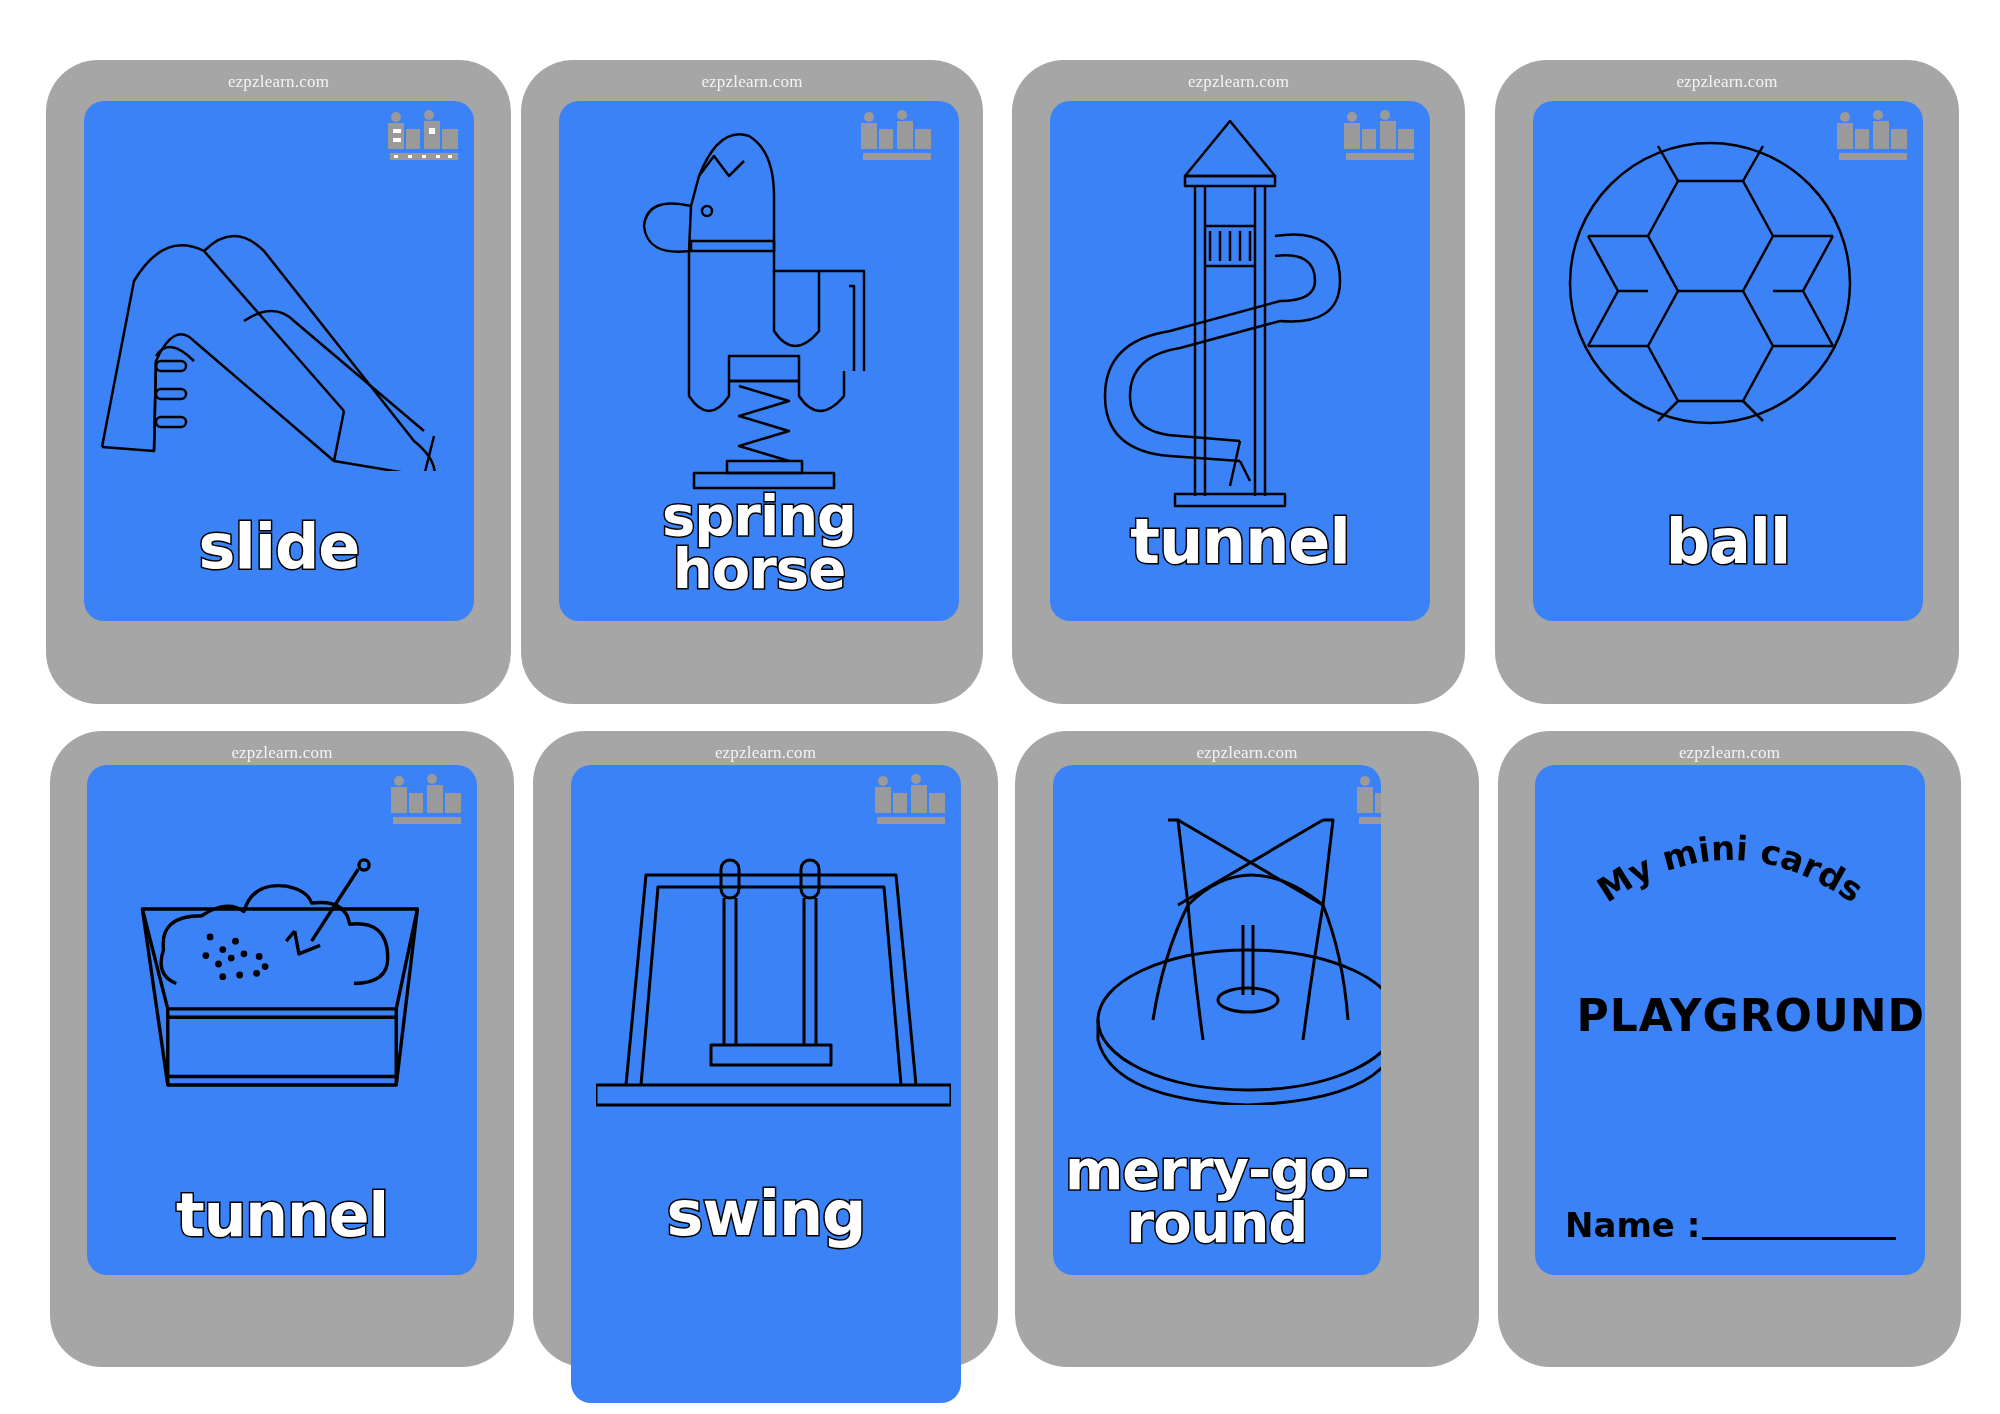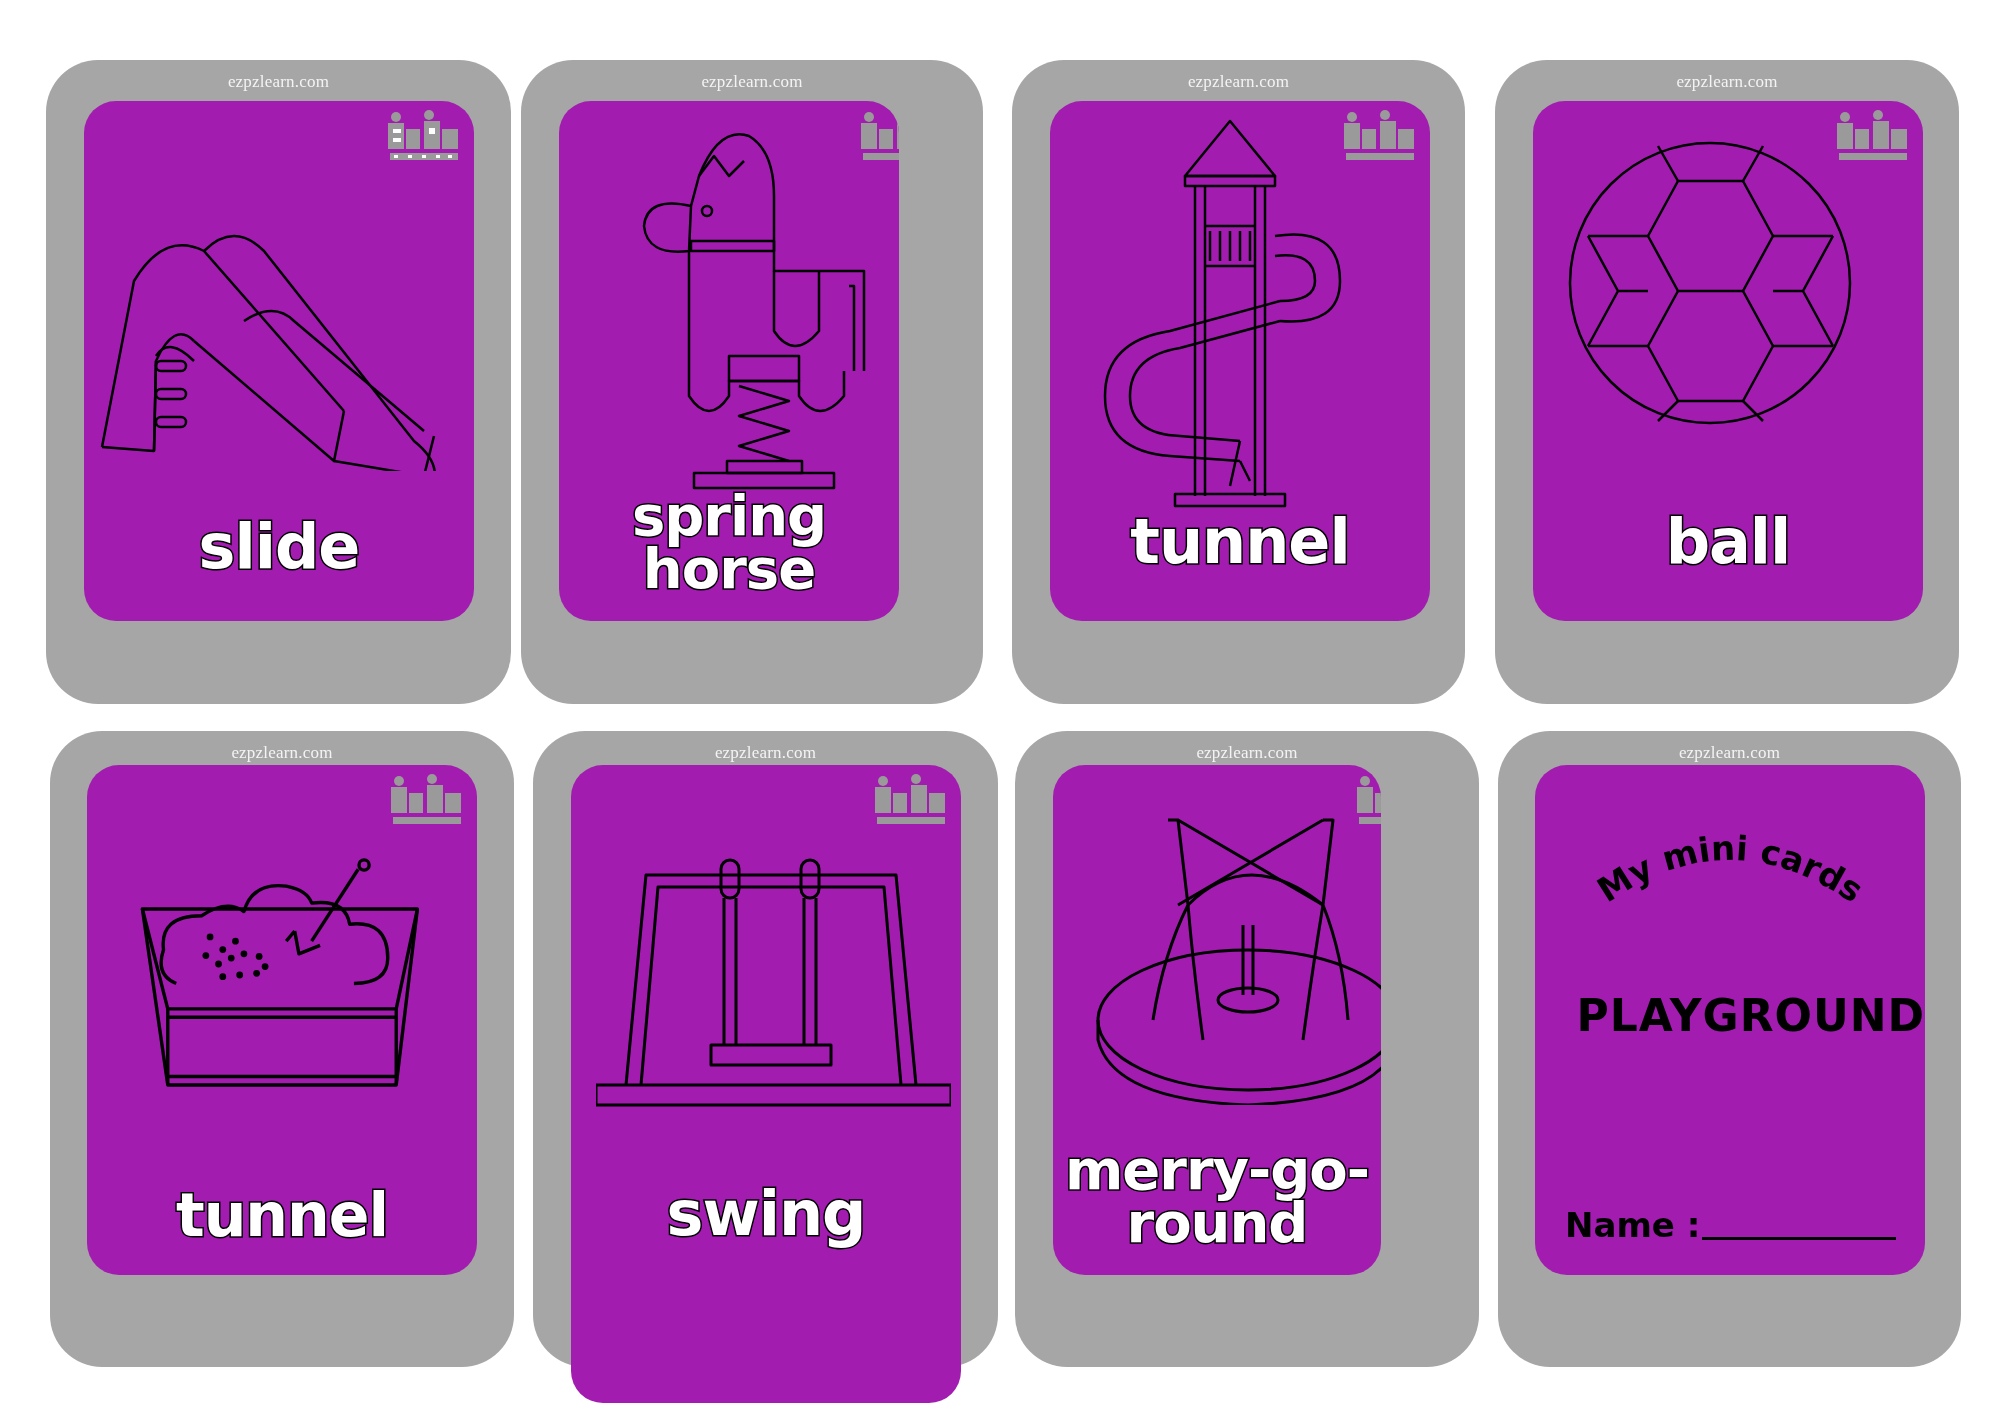--- a/index.html
+++ b/index.html
@@ -1,19 +1,19 @@
 <!DOCTYPE html>
 <html><head>
 <meta charset="utf-8">
 <style>
   html, body { margin:0; padding:0; background:#ffffff; }
   body { width:2000px; height:1414px; position:relative; overflow:hidden; font-family:"DejaVu Sans", sans-serif; }
   .card { position:absolute; background:#a6a6a6; border-radius:52px; }
   .url { position:absolute; left:0; right:0; top:12px; text-align:center; color:#f4f4f4; font-family:Liberation Serif, serif; font-size:17px; letter-spacing:0.2px; }
-  .inner { position:absolute; background:#a21caf; border-radius:32px; overflow:hidden; }
+  .inner { position:absolute; background:#3b82f6; border-radius:20px; overflow:hidden; }
   .logo { position:absolute; width:78px; height:56px; }
   .art { position:absolute; }
   .word { position:absolute; left:0; right:0; text-align:center; font-family:"DejaVu Sans", sans-serif; font-weight:bold; color:#ffffff; -webkit-text-stroke:3px #000; paint-order:stroke fill; letter-spacing:-1px; line-height:1; }
   .word .w2 { display:block; }
   .title-card .t1 { position:absolute; left:0; right:0; top:40px; height:110px; }
   .title-card .of { position:absolute; left:0; right:0; top:128px; text-align:center; font-family:"DejaVu Serif", serif; font-style:italic; font-size:52px; color:#000; }
   .title-card .pg { position:absolute; left:0; right:0; top:225px; text-align:right; font-family:"DejaVu Sans", sans-serif; font-weight:bold; font-size:44px; color:#000; letter-spacing:1px; }
   .title-card .nm { position:absolute; left:30px; top:440px; font-family:"DejaVu Sans", sans-serif; font-weight:bold; font-size:34px; color:#000; }
   .title-card .nl { position:absolute; left:167px; top:472px; width:194px; height:3px; background:#000; }
 </style>
@@ -58,21 +58,21 @@
         <rect x="62" y="206" width="30" height="10" rx="5"></rect>
     </svg>
     <div class="word" style="top:415px;font-size:62px;">
       <span>slide</span>
     </div>
   </div>
 </div>
 
 <div class="card" style="left:521px;top:60px;width:462px;height:644px;">
   <div class="url">ezpzlearn.com</div>
-  <div class="inner" style="left:38px;top:41px;width:340px;height:520px;">
+  <div class="inner" style="left:38px;top:41px;width:400px;height:520px;">
     <svg class="logo" style="left:298px;top:8px;" viewBox="0 0 78 56">
       <g fill="#9a9a9a">
           <circle cx="12" cy="8" r="5"></circle>
           <circle cx="45" cy="6" r="5"></circle>
       <rect x="4" y="14" width="16" height="26"></rect>
           <rect x="22" y="20" width="14" height="20"></rect>
           <rect x="40" y="12" width="16" height="28"></rect>
           <rect x="58" y="20" width="16" height="20"></rect>
       <rect x="6" y="44" width="68" height="7"></rect>
         </g>

